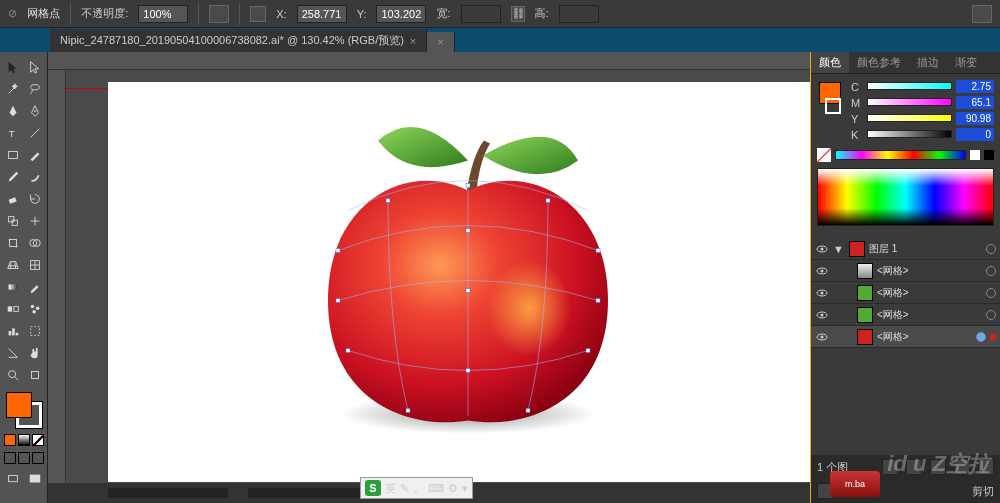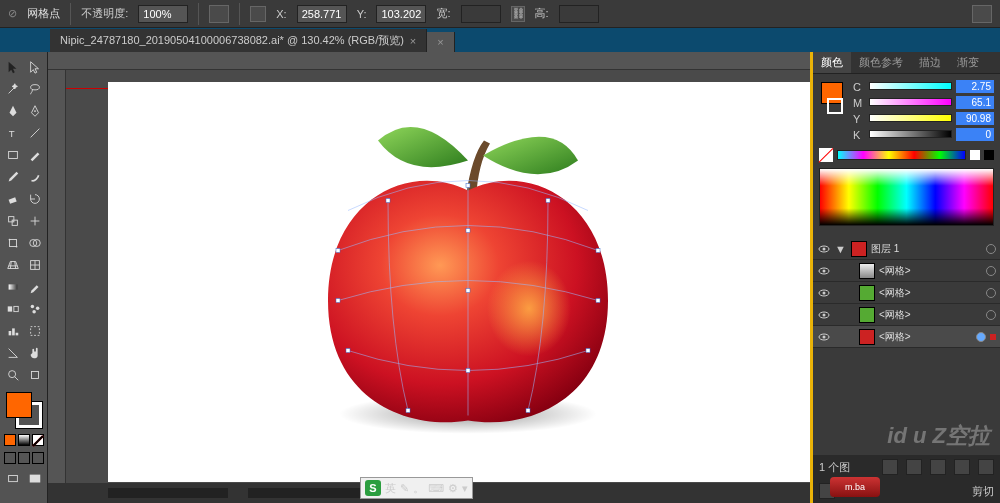--- a/index.html
+++ b/index.html
@@ -22,56 +22,56 @@
 .fill-sw{position:absolute;width:26px;height:26px;background:#ff6600;border:1px solid #000;top:0;left:0}
 .stroke-sw{position:absolute;width:26px;height:26px;background:#535353;border:3px solid #fff;outline:1px solid #000;top:10px;left:10px}
 .mini-sw{display:flex;gap:2px;margin-top:6px}
 .mini-sw div{width:12px;height:12px;border:1px solid #000}
 .canvas-area{flex:1;background:#4a4a4a;position:relative;overflow:hidden}
 .ruler-h{height:18px;background:#555;border-bottom:1px solid #333}
 .ruler-v{width:18px;background:#555;border-right:1px solid #333;position:absolute;top:18px;bottom:0;left:0}
 .canvas{position:absolute;left:60px;top:30px;width:720px;height:400px;background:#fff}
 .apple-svg{position:absolute;left:50%;top:50%;transform:translate(-50%,-55%)}
 .shadow-ellipse{position:absolute;left:50%;top:78%;transform:translateX(-50%);width:260px;height:40px;background:radial-gradient(ellipse,rgba(0,0,0,0.4),transparent 70%);border-radius:50%}
-.right-panels{width:190px;background:#3a3a3a;border-left:3px solid #eab308;display:flex;flex-direction:column}
+.right-panels{width:190px;background:#3a3a3a;border-left:1px solid #eab308;display:flex;flex-direction:column}
 .panel-tabs{height:22px;background:#333;display:flex;align-items:center;border-bottom:1px solid #222}
 .panel-tab{padding:3px 8px;color:#999;cursor:pointer}
 .panel-tab.active{color:#fff;background:#444}
 .panel-body{padding:6px;background:#3a3a3a}
 .cmyk-row{display:flex;align-items:center;gap:4px;margin-bottom:3px}
 .cmyk-row .ch{width:12px;color:#ccc}
 .slider{flex:1;height:10px;position:relative}
 .slider-track{height:8px;border:1px solid #222}
 .slider-c{background:linear-gradient(90deg,#fff,#0ff)}
 .slider-m{background:linear-gradient(90deg,#fff,#f0f)}
 .slider-y{background:linear-gradient(90deg,#fff,#ff0)}
 .slider-k{background:linear-gradient(90deg,#fff,#000)}
-.slider-val{width:38px;background:#3b82f6;color:#fff;padding:1px 3px;text-align:right;font-size:10px}
+.slider-val{width:38px;background:#1d4ed8;color:#fff;padding:1px 3px;text-align:right;font-size:10px}
 .spectrum{height:58px;margin:6px 0;background:linear-gradient(to bottom,rgba(255,255,255,1),rgba(255,255,255,0) 30%,rgba(0,0,0,0) 70%,rgba(0,0,0,1)),linear-gradient(to right,#f00,#ff0,#0f0,#0ff,#00f,#f0f,#f00);border:1px solid #222}
 .layer-row{height:22px;display:flex;align-items:center;border-bottom:1px solid #2a2a2a;background:#3a3a3a;padding:0 4px;gap:4px}
 .layer-row.sel{background:#4a4a4a}
 .vis{width:14px;height:14px;display:flex;align-items:center;justify-content:center}
 .vis svg{width:12px;height:8px}
 .layer-thumb{width:16px;height:16px;background:#fff;border:1px solid #000}
 .layer-indent{width:20px}
 .layer-name{flex:1;font-size:10px;color:#ddd}
 .target{width:10px;height:10px;border:1px solid #888;border-radius:50%}
 .layer-footer{height:24px;background:#2a2a2a;display:flex;align-items:center;padding:0 6px;gap:8px;font-size:10px;color:#999}
 .layer-footer .sp{flex:1}
 .footer-icon{width:16px;height:16px;background:#444;border:1px solid #222}
 .ime-bar{position:absolute;bottom:4px;left:360px;background:#f0f0f0;border:1px solid #999;display:flex;align-items:center;padding:2px 4px;gap:4px;color:#333}
 .ime-icon{width:16px;height:16px;background:#2b9e3f;border-radius:3px;color:#fff;display:flex;align-items:center;justify-content:center;font-weight:bold}
-.watermark{position:absolute;bottom:52px;right:10px;color:rgba(255,255,255,0.3);font-size:22px;font-weight:bold;font-style:italic}
+.watermark{position:absolute;bottom:24px;right:10px;color:rgba(255,255,255,0.3);font-size:22px;font-weight:bold;font-style:italic}
 .panel-fill{width:22px;height:22px;background:#ff6600;border:1px solid #000;margin:2px}
 .canvas-scroll{position:absolute;bottom:0;left:18px;right:0;height:16px;background:#4a4a4a;display:flex;align-items:center}
 .scroll-thumb{position:absolute;left:40%;width:120px;height:10px;background:#666;border-radius:3px}
 .red-lines{position:absolute;border-top:1px solid #c00}
 .bottom-strip{position:absolute;bottom:0;left:48px;right:190px;height:20px;background:#333;display:flex;align-items:center;padding:0 60px;gap:20px}
 .bottom-strip div{width:120px;height:10px;background:#222}
-.right-thumb{position:absolute;bottom:6px;right:120px;width:50px;height:20px;background:linear-gradient(#c33,#811);border-radius:4px;display:flex;align-items:center;justify-content:center;color:#fff;font-size:9px}
+.right-thumb{position:absolute;bottom:6px;right:120px;width:50px;height:26px;background:linear-gradient(#c33,#811);border-radius:4px;display:flex;align-items:center;justify-content:center;color:#fff;font-size:9px}
 .opts-icon{width:20px;height:18px;background:#4a4a4a;border:1px solid #666}
 </style>
 </head>
 <body>
 
 <div class="top-bar">
   <span style="color:#888">⊘</span>
   <span class="label">网格点</span>
   <span class="sep"></span>
   <span>不透明度:</span>

